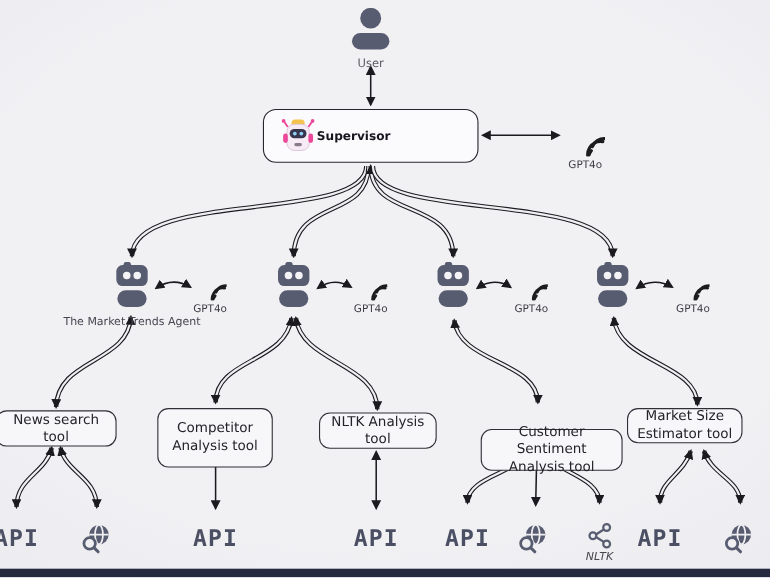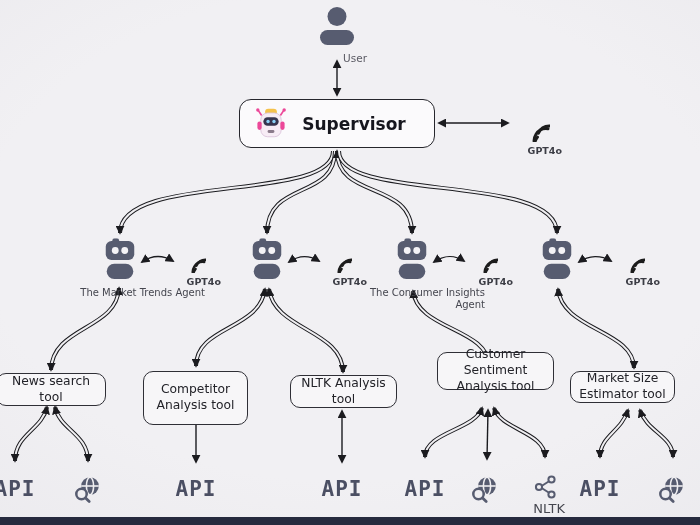--- a/index.html
+++ b/index.html
@@ -3,38 +3,38 @@
 <meta charset="utf-8">
 <style>
   html,body{margin:0;padding:0;}
   .canvas{
     position:relative;width:700px;height:525px;overflow:hidden;
     background:radial-gradient(ellipse 95% 85% at 50% 45%, #f1f0f3 55%, #e9e8ec 100%);
     font-family:"DejaVu Sans","Liberation Sans",sans-serif;
   }
   .wires{position:absolute;left:0;top:0;z-index:1;}
   .node{position:absolute;z-index:2;}
-  .lbl{position:absolute;z-index:2;text-align:right;color:#4a4b54;}
+  .lbl{position:absolute;z-index:2;text-align:center;color:#4a4b54;}
   .lbl-user{font-size:10.5px;color:#5b5b64;}
-  .lbl-gpt{font-size:9.5px;color:#3c3d45;font-weight:bold;}
+  .lbl-gpt{font-size:9.5px;color:#3c3d45;}
   .lbl-agent{font-size:10px;color:#45464f;line-height:1.22;}
-  .lbl-nltk{font-size:13px;color:#45464f;}
+  .lbl-nltk{font-size:10px;color:#45464f;font-style:italic;}
   .box{
     position:absolute;z-index:2;box-sizing:border-box;
     background:#f7f6f8;border:1.4px solid #2f2f36;border-radius:10px;
     display:flex;align-items:center;justify-content:center;text-align:center;
     font-size:12.3px;color:#232329;line-height:1.3;padding:2px 6px;
   }
   .sup-box{
     position:absolute;z-index:2;box-sizing:border-box;
     background:#fbfafc;border:1.6px solid #26262c;border-radius:12px;
     display:flex;align-items:center;
   }
   .sup-box .sup-title{
-    flex:1;text-align:center;font-size:17px;font-weight:bold;color:#16161e;
+    flex:1;font-size:11px;font-weight:bold;color:#16161e;
     padding-right:14px;
   }
   .res-api{
     position:absolute;z-index:2;width:60px;text-align:center;
     font-family:"DejaVu Sans Mono","Liberation Mono",monospace;
     font-size:21px;font-weight:600;color:#4b4f63;letter-spacing:1px;
   }
   .bottom-bar{position:absolute;left:0;top:517px;width:700px;height:8px;z-index:3;}
   
   .c-out{fill:none;stroke:#1b1b1f;stroke-width:4;}
@@ -262,26 +262,25 @@
   <svg class="node" style="left:615px;top:243px" width="30" height="30" viewBox="-19 -19 38 38">
       <use href="#sym-openai"></use>
     </svg>
 
   <div class="lbl lbl-gpt" style="left:161px;top:276px;width:60px">GPT4o</div>
   <div class="lbl lbl-gpt" style="left:307px;top:276px;width:60px">GPT4o</div>
   <div class="lbl lbl-gpt" style="left:453px;top:276px;width:60px">GPT4o</div>
   <div class="lbl lbl-gpt" style="left:600px;top:276px;width:60px">GPT4o</div>
 
   <div class="lbl lbl-agent" style="left:35px;top:287px;width:170px">The Market Trends Agent</div>
-  <div class="lbl lbl-agent" style="left:340px;top:287px;width:145px">The Consumer Insights Agent</div>
 
   <div class="box" style="left:-4px;top:373px;width:110px;height:33px">News search tool</div>
   <div class="box" style="left:143px;top:371px;width:105px;height:54px">Competitor Analysis tool</div>
   <div class="box" style="left:290px;top:375px;width:107px;height:33px">NLTK Analysis tool</div>
-  <div class="box" style="left:437px;top:352px;width:117px;height:38px">Customer Sentiment Analysis tool</div>
+  <div class="box" style="left:437px;top:390px;width:129px;height:38px">Customer Sentiment Analysis tool</div>
   <div class="box" style="left:570px;top:371px;width:105px;height:32px">Market Size Estimator tool</div>
 
   <div class="res-api" style="left:-15px;top:477px">API</div>
   <svg class="node" style="left:73px;top:475px" width="30" height="30" viewBox="0 0 30 30">
       <use href="#sym-globe"></use>
     </svg>
 
   <div class="res-api" style="left:166px;top:477px">API</div>
 
   <div class="res-api" style="left:312px;top:477px">API</div>

